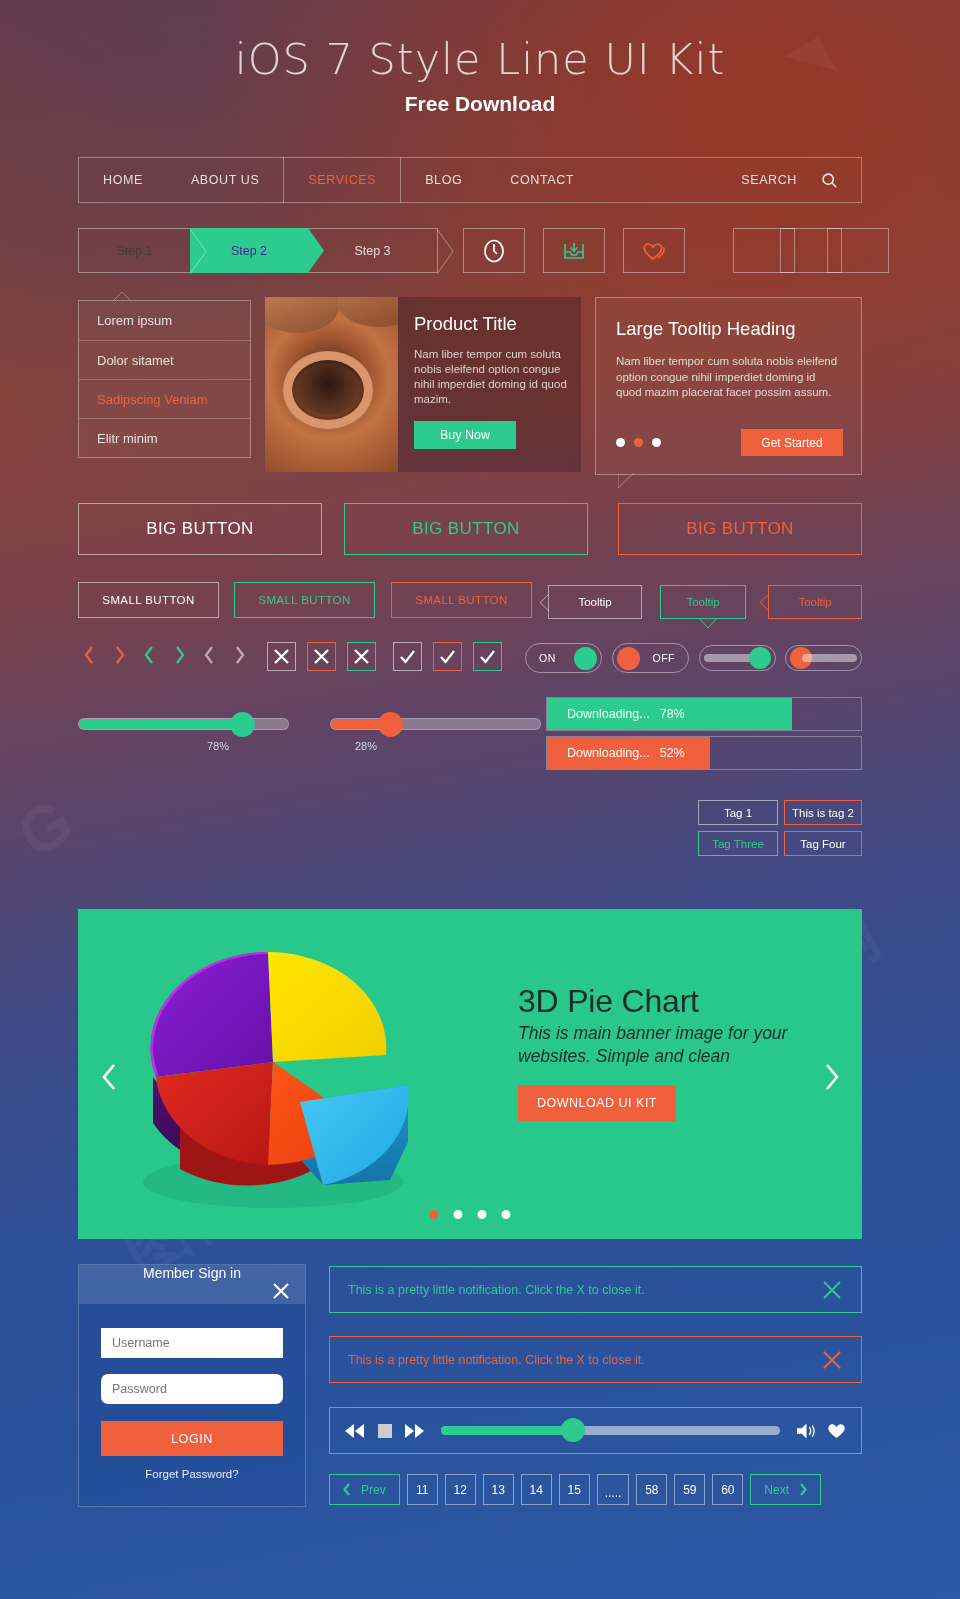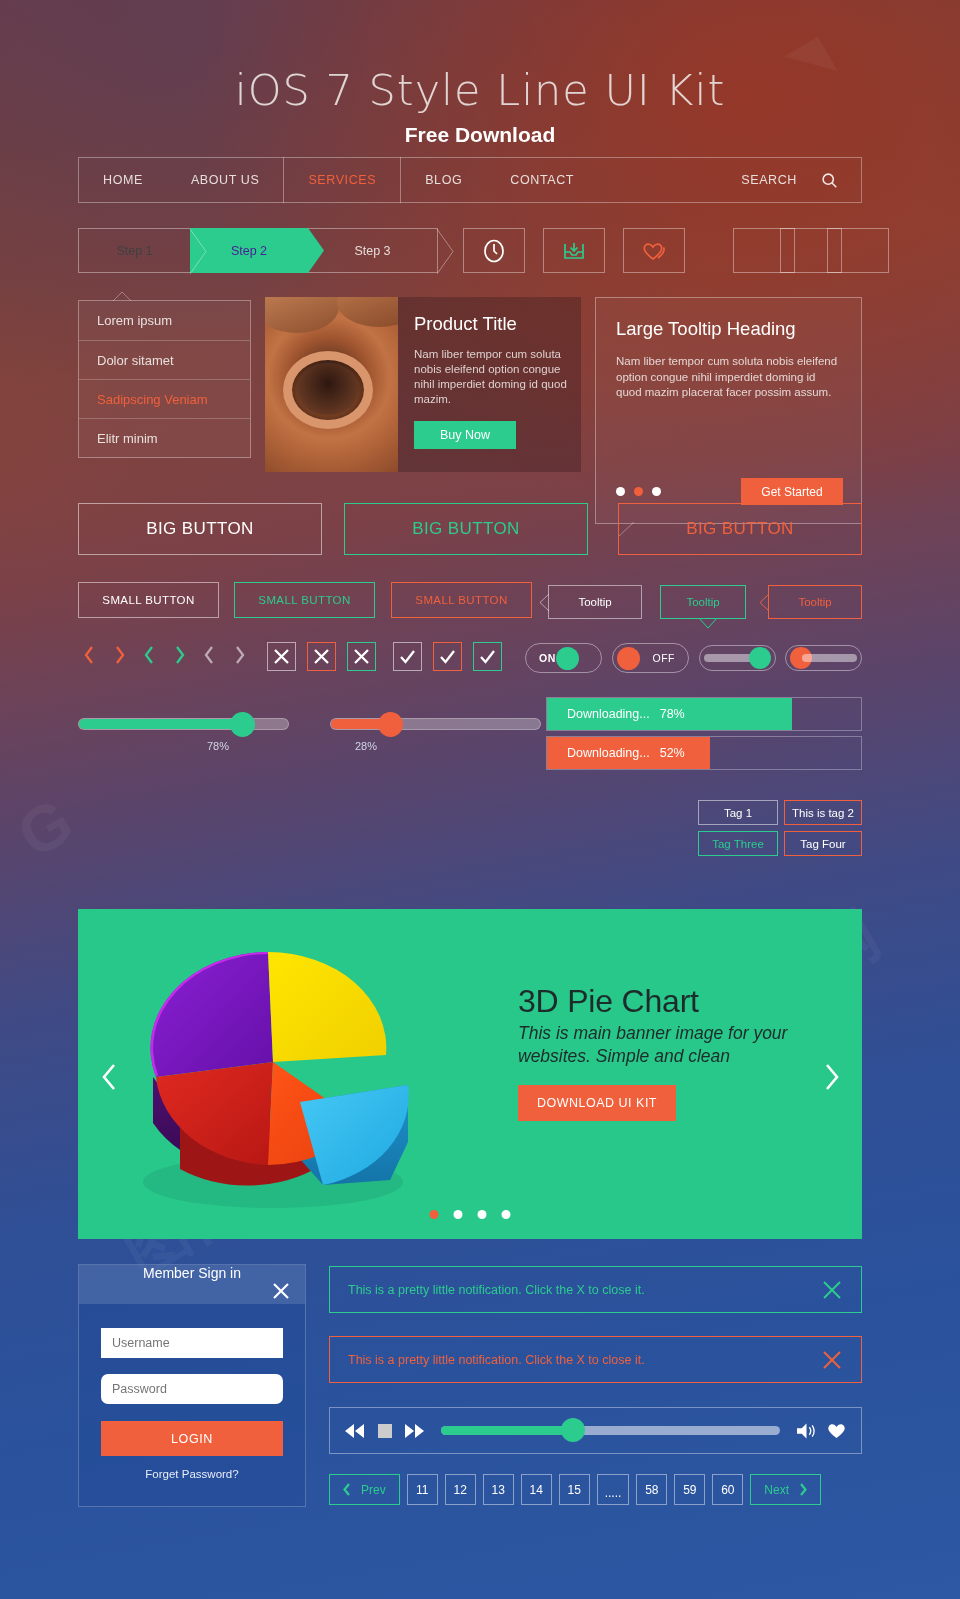--- a/index.html
+++ b/index.html
@@ -15,21 +15,21 @@
                       #3f4a85 58%, #2f4f96 70%, #2a529c 82%, #2c55a0 92%, #2e57a4 100%);
   }
   
   .wm { position:absolute; color: rgba(255,255,255,0.045); font-size: 64px; font-weight:bold;
         transform: rotate(-30deg); pointer-events:none; user-select:none; letter-spacing:4px;}
   .page { position: relative; width: 960px; height: 1599px; }
 
   
   .hdr { text-align:center; padding-top: 34px; }
   .hdr h1 { font-size: 43px; font-weight: 300; color:#e9e2e0; letter-spacing: 1px;
-            font-family:"DejaVu Sans", sans-serif; opacity:.92;margin-top:31px;}
+            font-family:"DejaVu Sans", sans-serif; opacity:.92;}
   .hdr h2 { font-size: 21px; font-weight:700; color:#ffffff; margin-top: 8px; }
 
   
   .nav { position:absolute; left:78px; top:157px; width:784px; height:46px;
          border:1px solid rgba(255,255,255,0.34); display:flex; align-items:center; }
   .nav-item { padding: 0 24px; height:100%; display:flex; align-items:center; justify-content:center;
               font-size:12.5px; letter-spacing:.6px; color:#e8dedb; }
   .nav-item.active { color:#f0603c; border-left:1px solid rgba(255,255,255,.34);
                      border-right:1px solid rgba(255,255,255,.34); height:46px;}
   .nav-search { margin-left:auto; display:flex; align-items:center; }
@@ -74,21 +74,21 @@
                    background: linear-gradient(160deg,#c98659,#8d4f2e); }
   .prod-img .top2 { position:absolute; left:72px; top:-20px; width:84px; height:50px; border-radius:50%;
                     background: linear-gradient(160deg,#c07a4f,#854828); }
   .prod-body { flex:1; padding:16px 14px 0 16px; }
   .prod-body h3 { font-size:18.5px; font-weight:400; color:#ffffff; margin-bottom:12px; }
   .prod-body p { font-size:11.5px; line-height:15px; color:#ded2d0; margin-bottom:14px; }
   .buy-btn { display:inline-flex; align-items:center; justify-content:center; width:102px; height:28px;
              background:#2bcc8e; color:#fff; font-size:12.5px; }
 
   
-  .ttcard { position:absolute; left:595px; top:297px; width:267px; height:227px;
+  .ttcard { position:absolute; left:595px; top:297px; width:267px; height:178px;
             border:1px solid rgba(255,255,255,.35); padding:20px 18px 0 20px;
             background: rgba(255,255,255,0.03); }
   .ttcard h3 { font-size:18.5px; font-weight:400; color:#fff; margin-bottom:14px; }
   .ttcard p { font-size:11.5px; line-height:15.5px; color:#e3d7d4; }
   .tt-bottom { position:absolute; left:20px; right:18px; bottom:18px; display:flex; align-items:center; }
   .dots { display:flex; gap:9px; }
   .dot { width:9px; height:9px; border-radius:50%; background:#fff; }
   .dot.on { background:#f0603c; }
   .get-btn { margin-left:auto; width:102px; height:27px; background:#f0603c; color:#fff;
              font-size:12px; display:flex; align-items:center; justify-content:center; }
@@ -425,21 +425,21 @@
     <svg viewBox="0 0 17 17">
         <polyline points="2,9 6.5,14 15,3"></polyline>
       </svg>
     </div>
   <div class="cbox" style="left:473px;border:1px solid #2bcc8e;">
     <svg viewBox="0 0 17 17">
         <polyline points="2,9 6.5,14 15,3"></polyline>
       </svg>
     </div>
 
-  <div class="tog" style="left:525px;padding:0 4px 0 13px;font-weight:bold;">
+  <div class="tog" style="left:525px;justify-content:space-between;padding:0 4px 0 13px;">
     <span class="txt">ON</span>
     <span class="knob" style="background:#2bcc8e;"></span>
   </div>
   <div class="tog" style="left:612px;justify-content:space-between;padding:0 13px 0 4px;">
     <span class="knob" style="background:#f0603c;"></span>
     <span class="txt">OFF</span>
   </div>
   <div class="sld" style="left:699px;">
     <span class="bar"></span>
     <span class="knob" style="background:#2bcc8e;margin-left:-10px;"></span>

